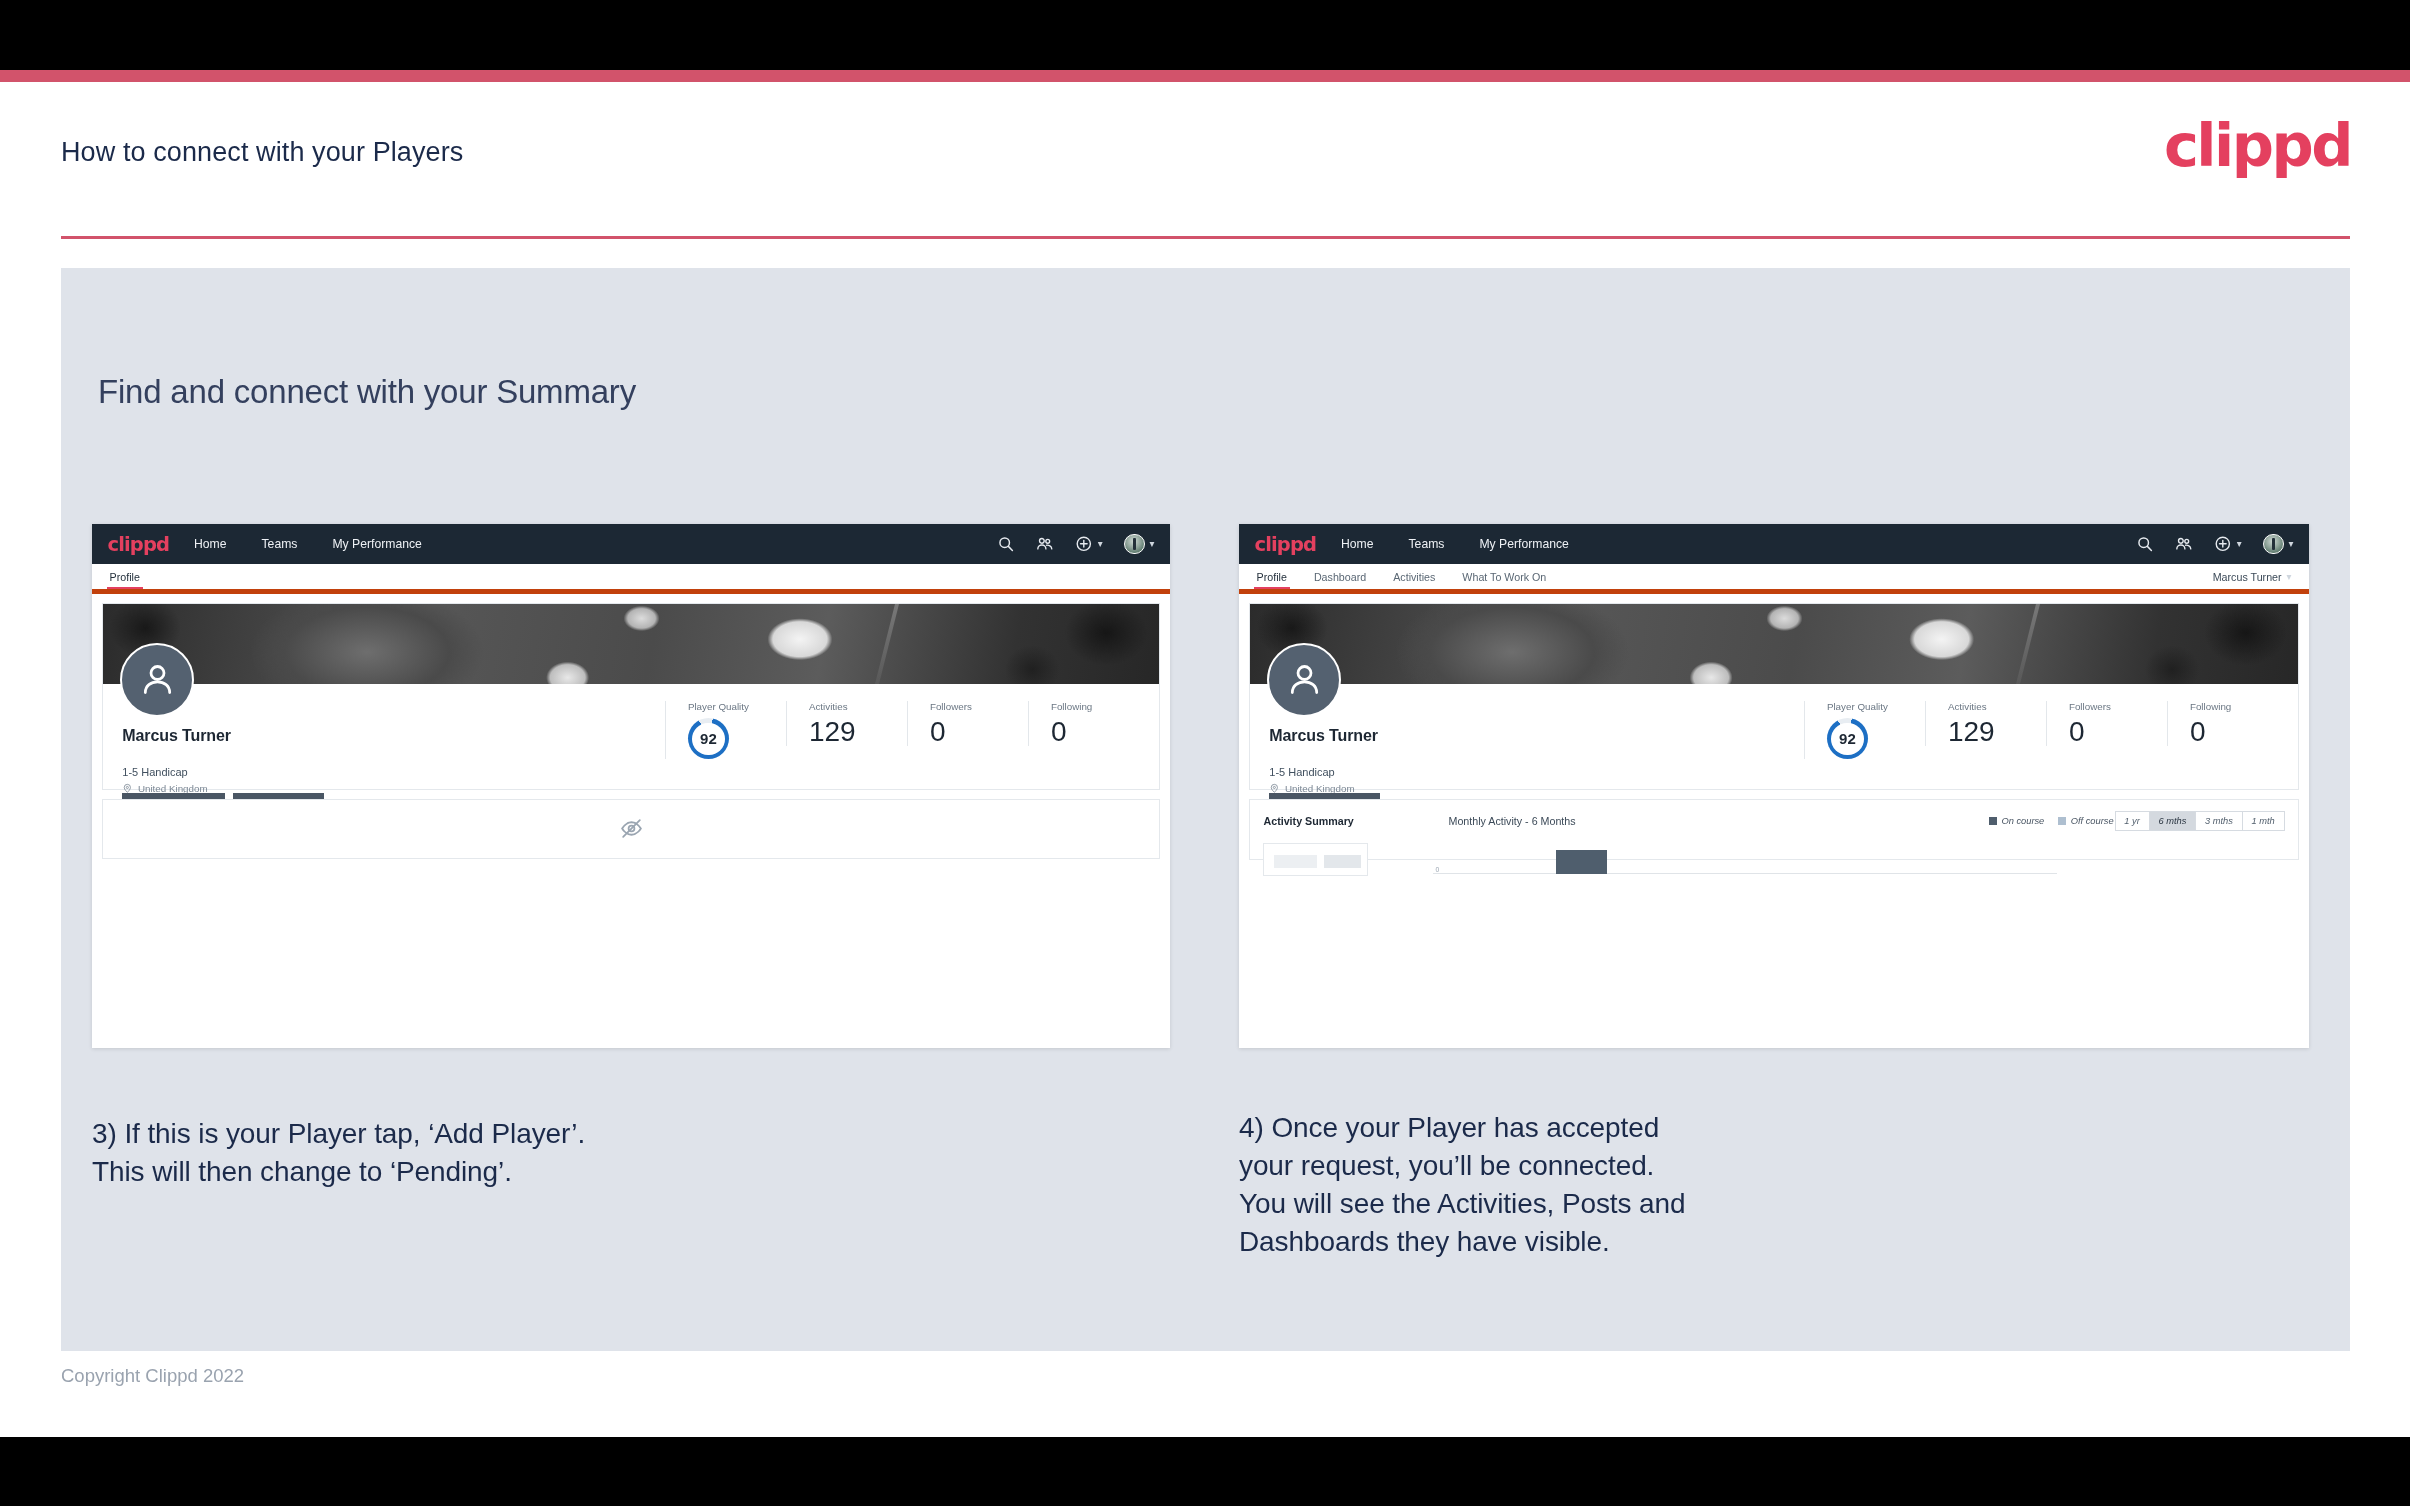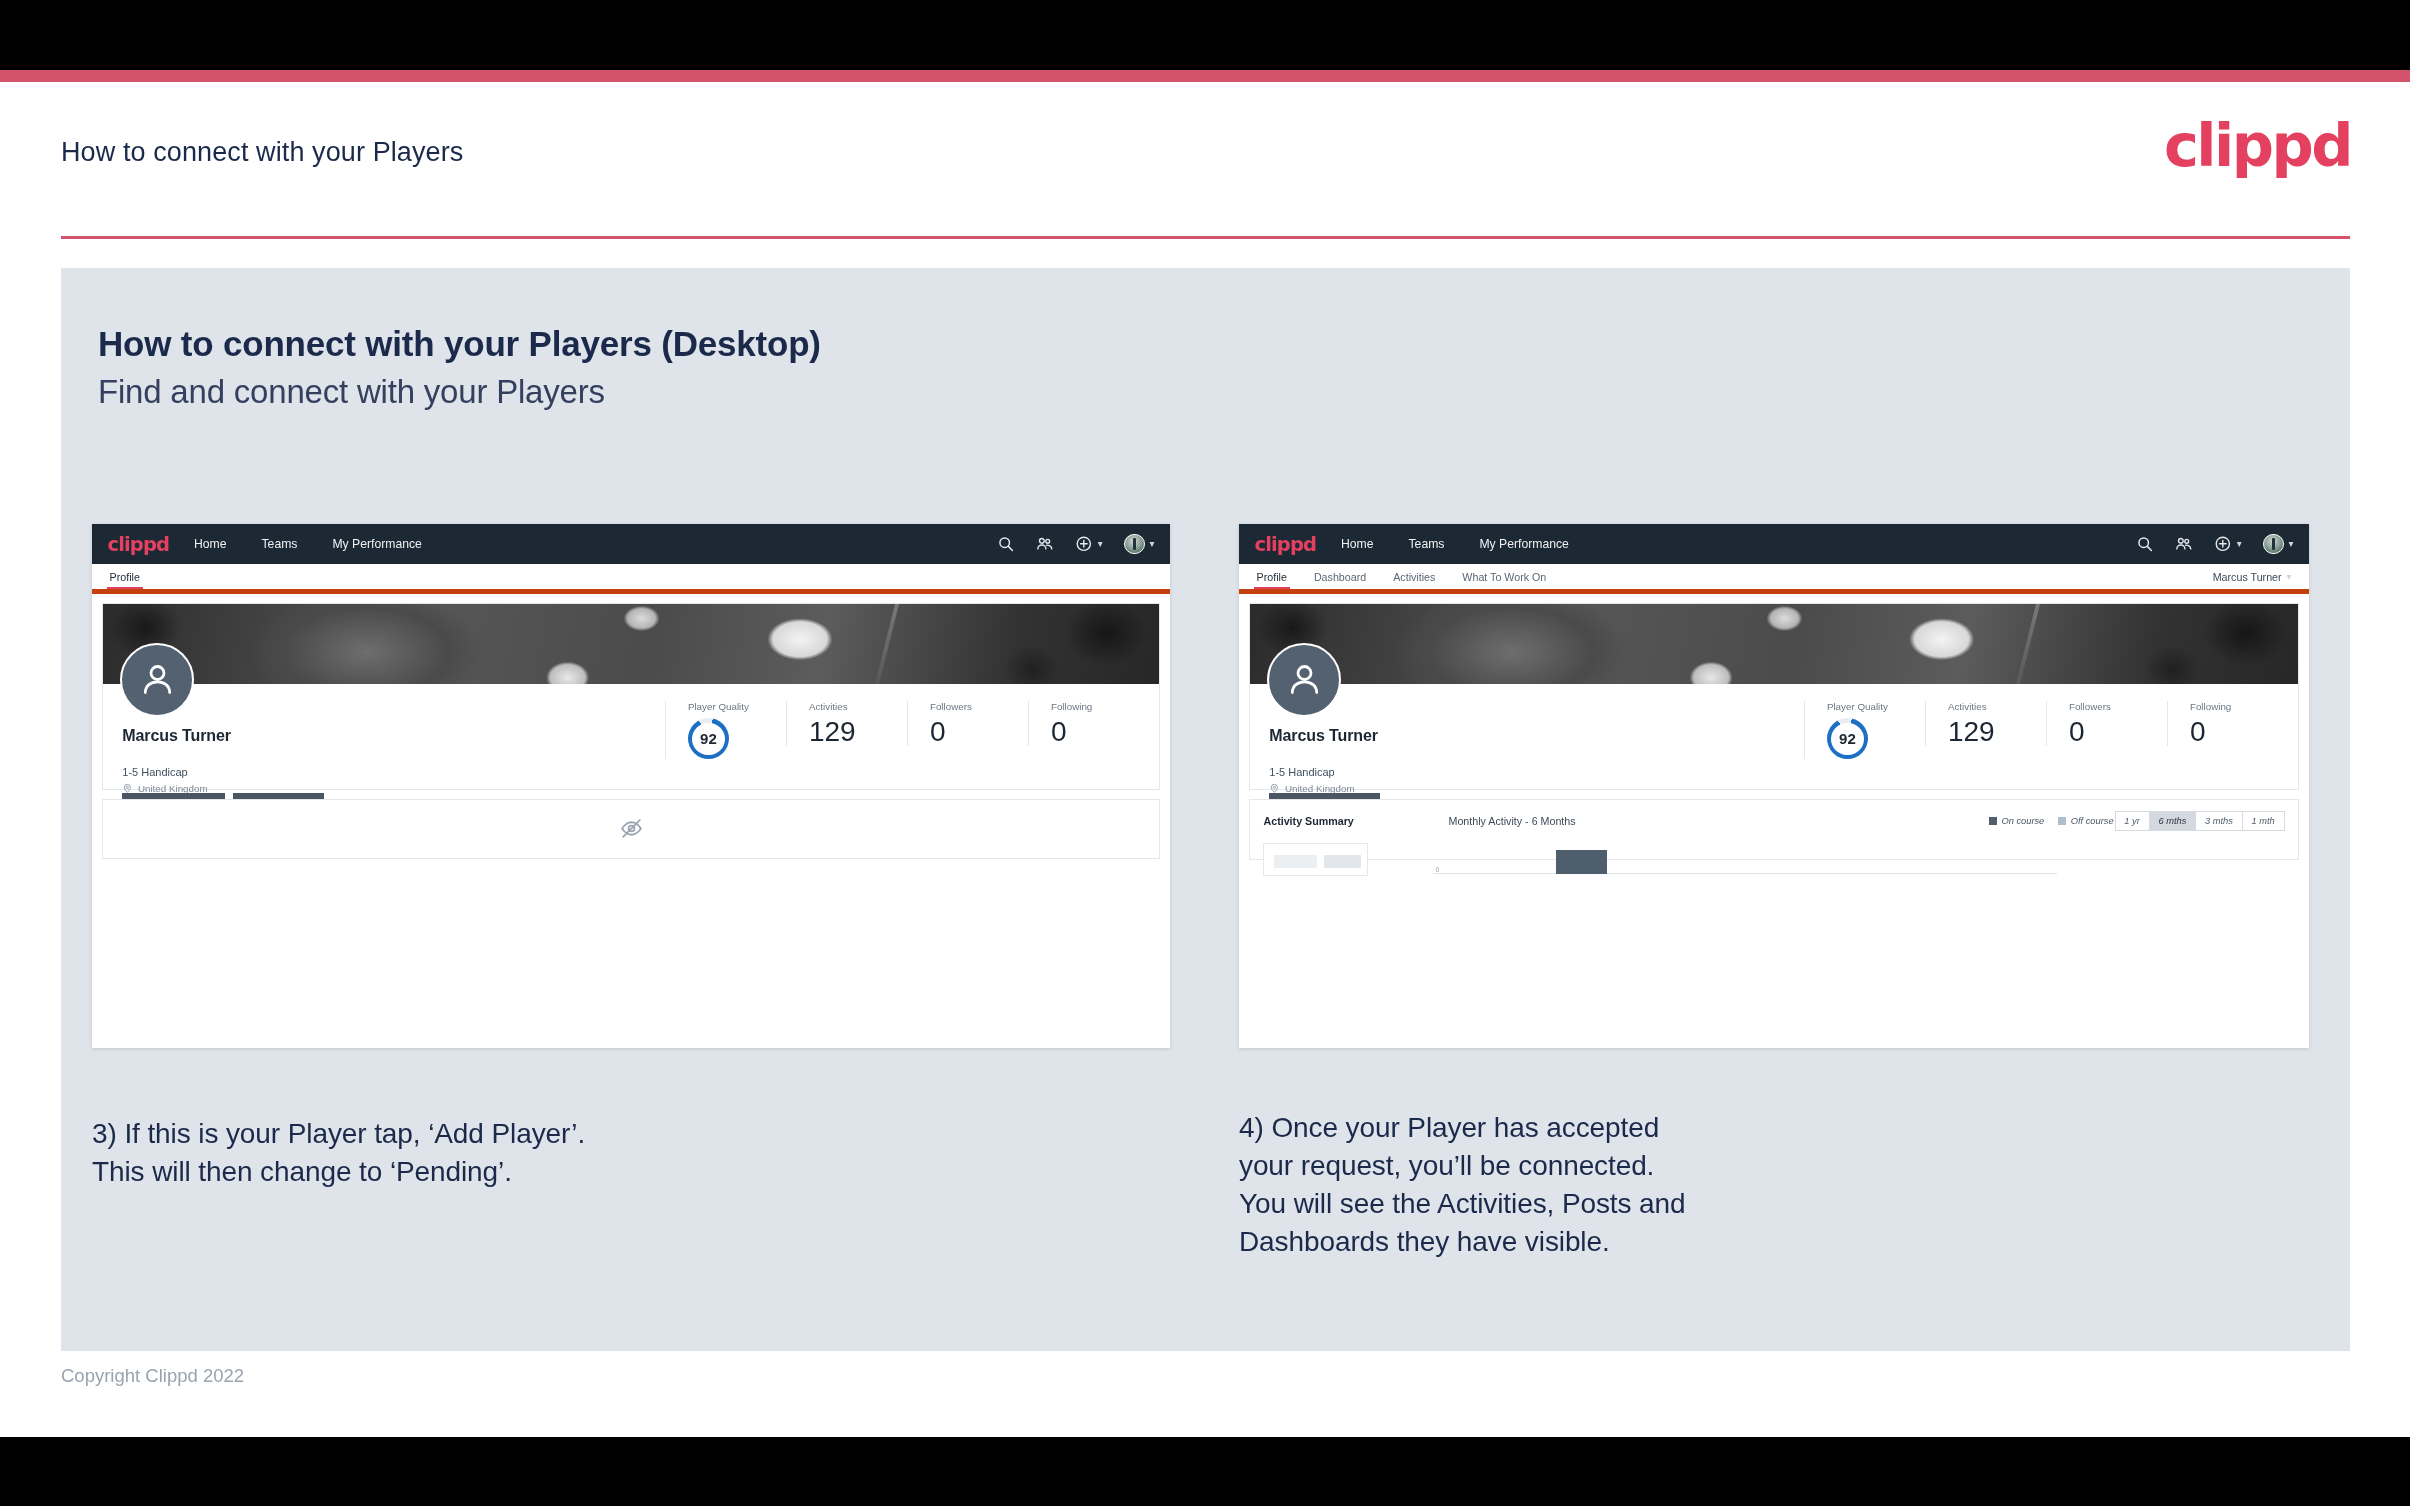--- a/index.html
+++ b/index.html
@@ -242,22 +242,21 @@
   <div class="top-pink-bar"></div>
 
   <div class="doc-header">
     <div class="doc-header-title">How to connect with your Players</div>
     <div class="brand-logo">clippd</div>
     <div class="header-rule"></div>
   </div>
 
   <div class="body-panel">
 
-    <div class="main-title">How to connect with your Players (Desktop)</div>
-    <div class="main-subtitle">Find and connect with your Players</div>
+    <div class="main-subtitle">Find and connect with your Summary</div>
 
     <div class="shot shot-left">
 
       <div class="app-nav">
         <div class="app-logo">clippd</div>
         <div class="app-nav-links">
           <span class="app-nav-link">Home</span>
           <span class="app-nav-link">Teams</span>
           <span class="app-nav-link">My Performance</span>
         </div>

